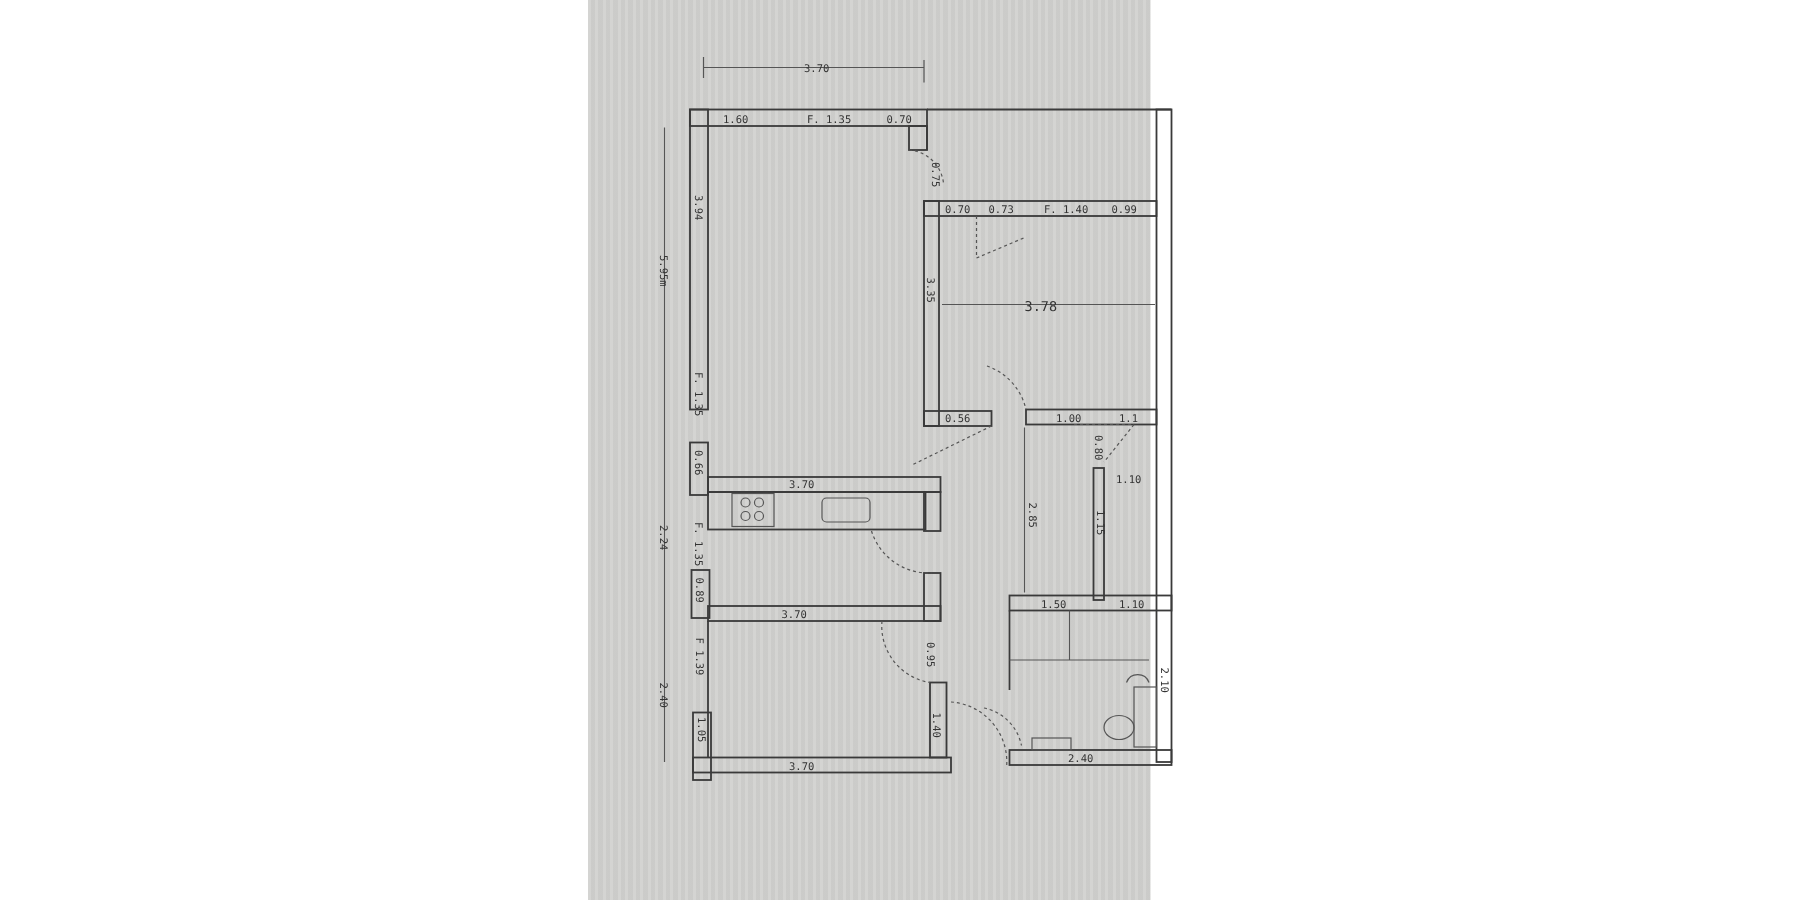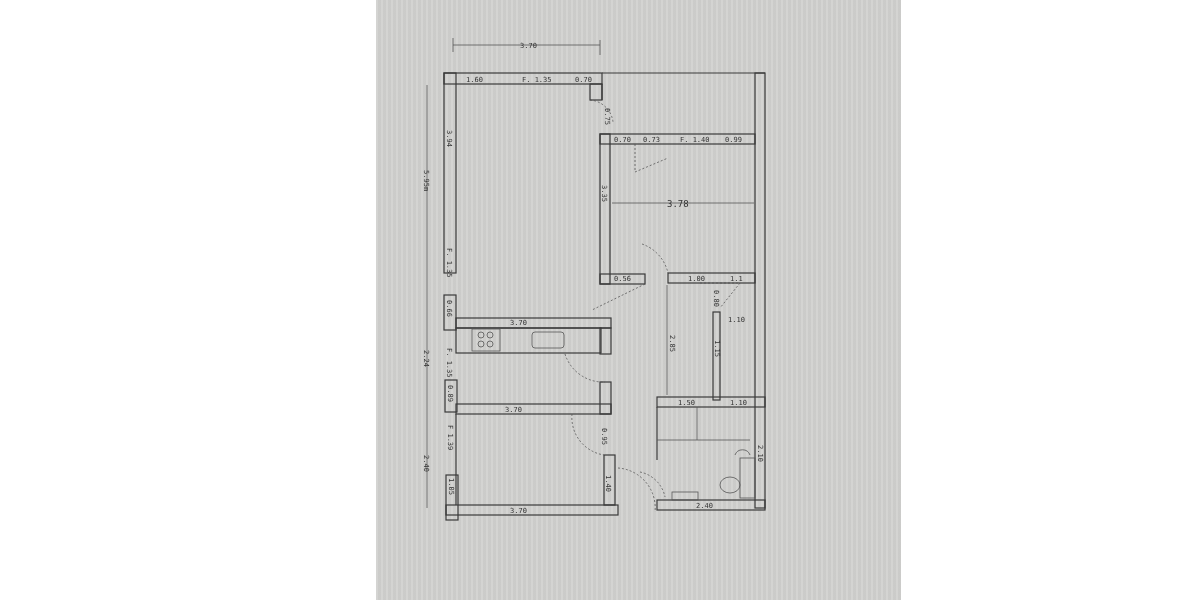--- a/index.html
+++ b/index.html
@@ -1,17 +1,17 @@
 <!DOCTYPE html>
 <html><head>
 <meta charset="utf-8">
 <style>
   html, body { margin:0; padding:0; }
   body { width:1200px; height:600px; background:#ffffff; position:relative; overflow:hidden; font-family:"DejaVu Sans Mono", monospace; }
-  #paper { position:absolute; left:376px; top:0; width:525px; height:600px; background:#d2d2d0;
+  #paper { position:absolute; left:392px; top:0; width:375px; height:600px; background:#d2d2d0;
            background-image: repeating-linear-gradient(90deg, rgba(255,255,255,0.05) 0 2px, rgba(0,0,0,0.03) 2px 5px); }
   svg { position:absolute; left:0; top:0; }
   .wall { fill:none; stroke:#3a3a3a; stroke-width:1.2; }
   .thin { fill:none; stroke:#555; stroke-width:0.8; }
   .dash { fill:none; stroke:#555; stroke-width:0.8; stroke-dasharray:2 2; }
   .lbl { font-family:"DejaVu Sans Mono", monospace; font-size:7px; fill:#333; }
   .lblb { font-family:"DejaVu Sans Mono", monospace; font-size:9px; fill:#333; }
 </style>
 </head>
 <body>

